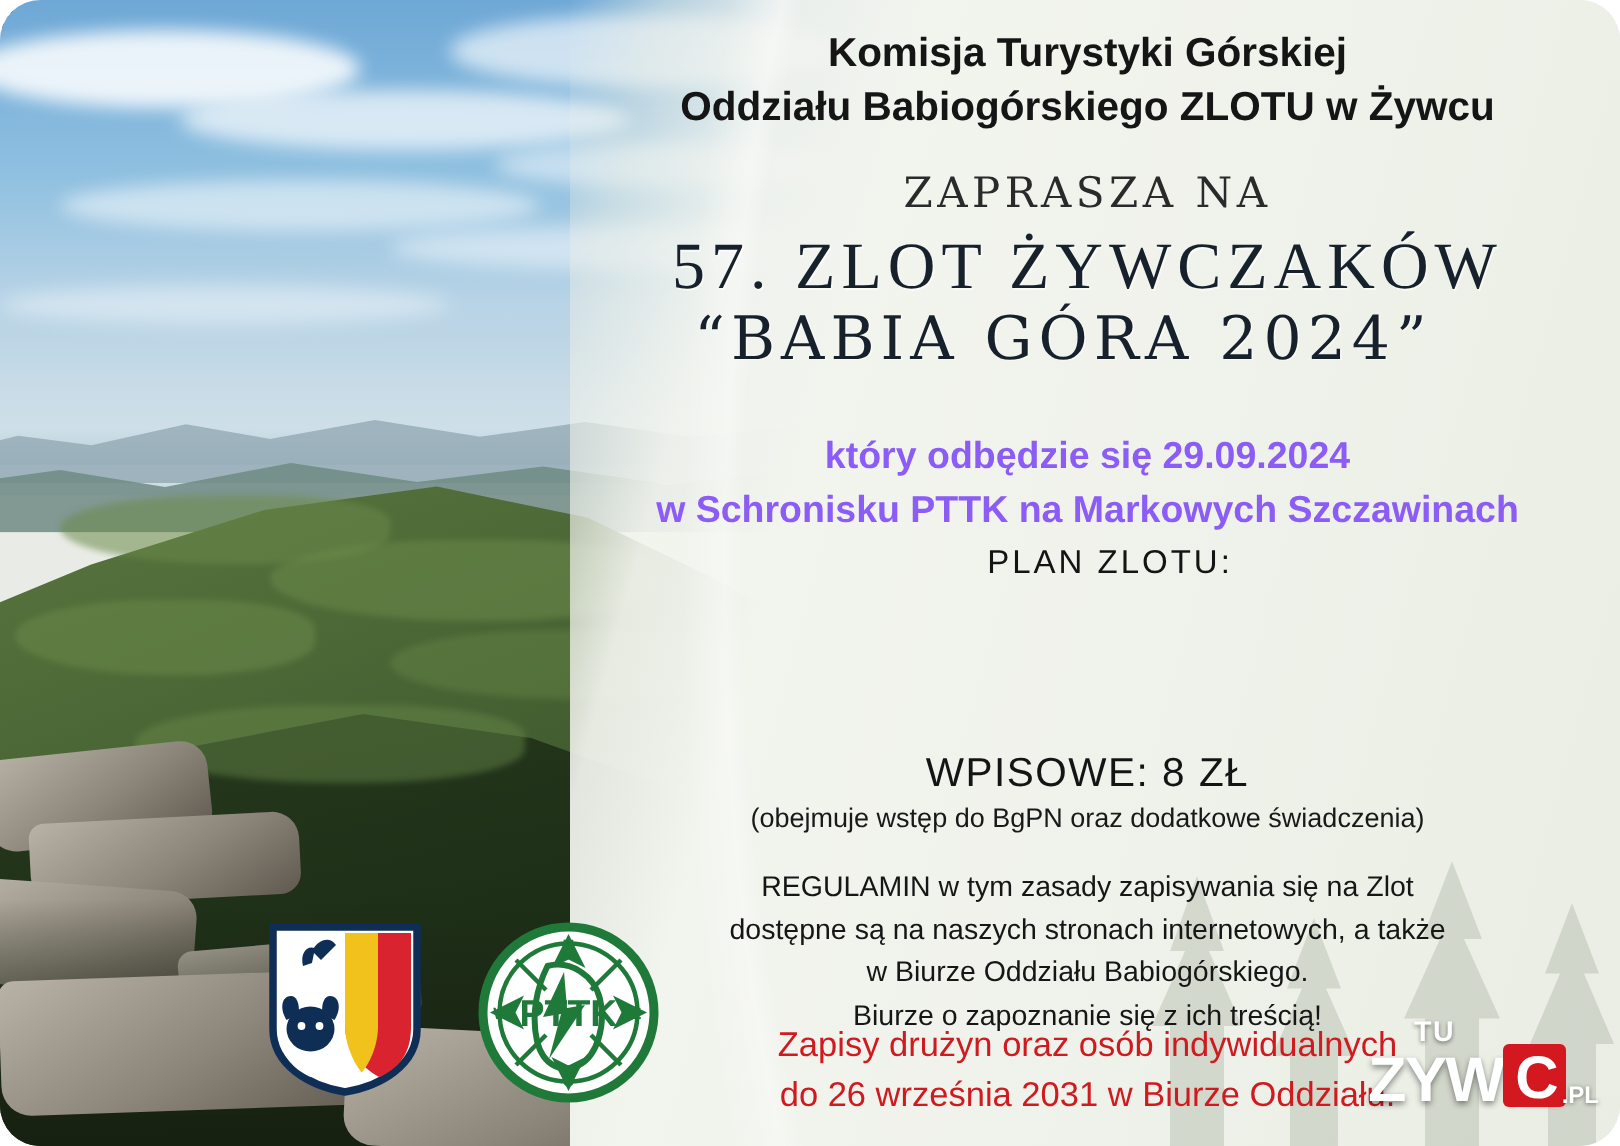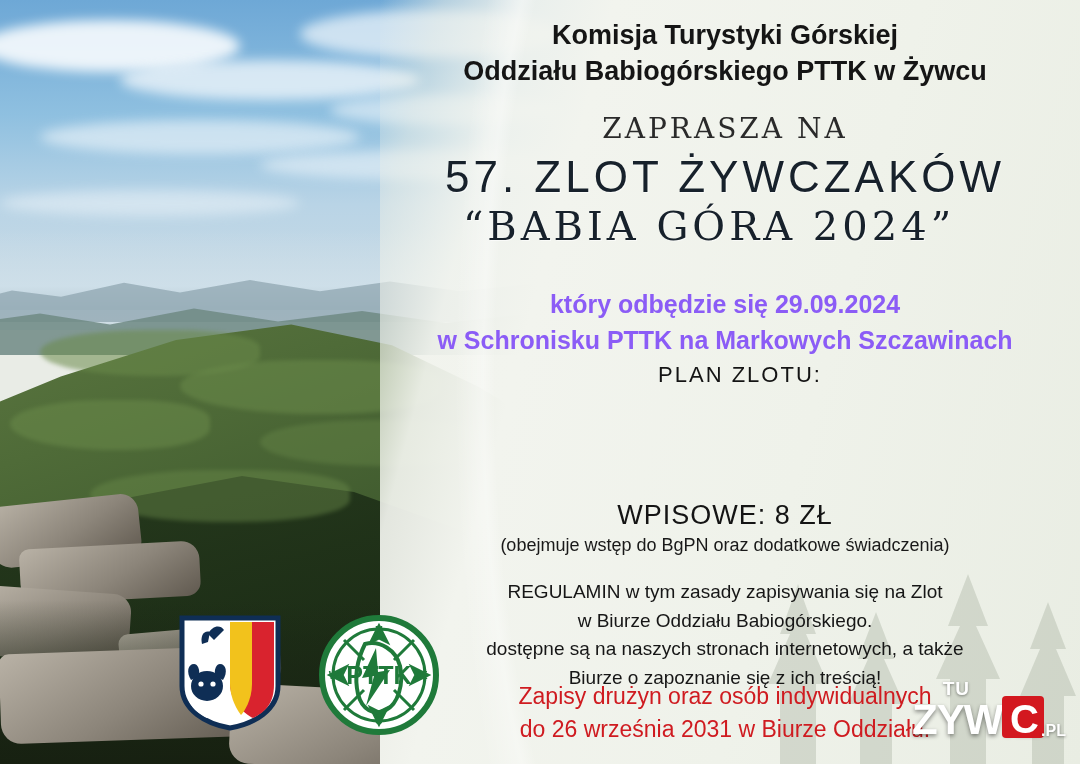--- a/index.html
+++ b/index.html
@@ -8,20 +8,21 @@
     background: #ffffff;
   }
   #poster {
     position: relative;
     width: 1080px;
     height: 764px;
     overflow: hidden;
     font-family: "Liberation Sans", sans-serif;
     color: #1a1a1a;
     background: #e9ece6;
+    border-radius: 27px;
   }
 
   
   .photo {
     position: absolute;
     left: 0; top: 0;
     width: 640px;
     height: 764px;
     overflow: hidden;
   }
@@ -137,21 +138,21 @@
     font-size: 27px; font-weight: bold; line-height: 1.32;
     color: #151515;
   }
   .invites {
     left: 380px; top: 112px; width: 690px;
     font-family: "DejaVu Serif", serif;
     font-size: 28px; letter-spacing: 3px; color: #2a2a2a;
   }
   .title1 {
     left: 380px; top: 152px; width: 690px;
-    font-family: Liberation Sans, sans-serif;
+    font-family: Liberation Serif, serif;
     font-size: 44px; letter-spacing: 4px; color: #17212b;
     text-shadow: 1px 1px 0 rgba(255,255,255,.6);
   }
   .title2 {
     left: 364px; top: 203px; width: 690px;
     font-family: "DejaVu Serif", serif;
     font-size: 40px; letter-spacing: 4px; color: #17212b;
     text-shadow: 1px 1px 0 rgba(255,255,255,.6);
   }
   .when {
@@ -266,21 +267,21 @@
     <g fill="#6c7a63">
       <path d="M40 330 L40 250 L28 250 L50 200 L40 200 L58 150 L76 200 L66 200 L88 250 L76 250 L76 330 Z"></path>
       <path d="M120 330 L120 270 L108 270 L128 225 L118 225 L136 178 L154 225 L144 225 L164 270 L152 270 L152 330 Z"></path>
       <path d="M210 330 L210 245 L196 245 L220 192 L208 192 L228 140 L248 192 L236 192 L260 245 L246 245 L246 330 Z"></path>
       <path d="M292 330 L292 262 L280 262 L300 215 L290 215 L308 168 L326 215 L316 215 L336 262 L324 262 L324 330 Z"></path>
     </g>
   </svg>
 
   <div class="txt org">
     <div>Komisja Turystyki Górskiej</div>
-    <div>Oddziału Babiogórskiego PTTK w Żywcu</div>
+    <div>Oddziału Babiogórskiego ZLOTU w Żywcu</div>
   </div>
 
   <div class="txt invites">ZAPRASZA NA</div>
 
   <div class="txt title1">57. ZLOT ŻYWCZAKÓW</div>
   <div class="txt title2">“BABIA GÓRA 2024”</div>
 
   <div class="txt when">
     <div>który odbędzie się 29.09.2024</div>
     <div>w Schronisku PTTK na Markowych Szczawinach</div>
@@ -301,22 +302,22 @@
     <div>
       <span>14:15: Podsumowanie Zlotu, rozdanie nagród</span><span class="small"></span>
     </div>
   </div>
 
   <div class="txt fee">WPISOWE: 8 ZŁ</div>
   <div class="txt fee-note">(obejmuje wstęp do BgPN oraz dodatkowe świadczenia)</div>
 
   <div class="txt rules">
     <div>REGULAMIN w tym zasady zapisywania się na Zlot</div>
+    <div>dostępne są na naszych stronach internetowych, a także</div>
     <div>w Biurze Oddziału Babiogórskiego.</div>
-    <div>dostępne są na naszych stronach internetowych, a także</div>
     <div>Biurze o zapoznanie się z ich treścią!</div>
   </div>
 
   <div class="txt signup">
     <div>Zapisy drużyn oraz osób indywidualnych</div>
     <div>do 26 września 2031 w Biurze Oddziału.</div>
   </div>
 
   <svg class="logo-herb" viewBox="0 0 104 118">
     <path d="M4 4 H100 V72 C100 96 76 110 52 114 C28 110 4 96 4 72 Z" fill="#ffffff" stroke="#0f2e55" stroke-width="5"></path>

